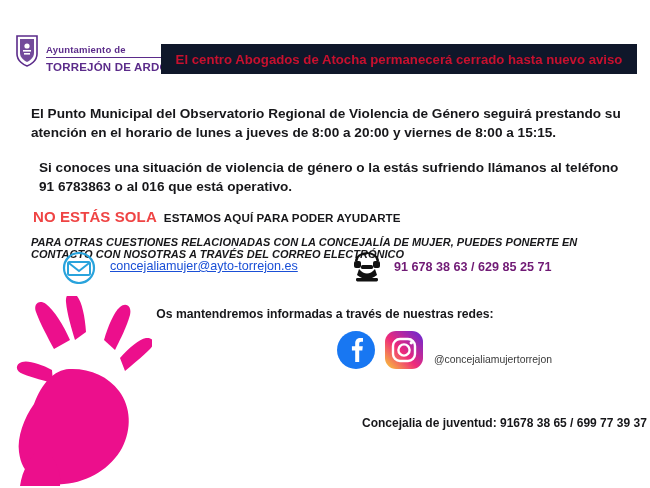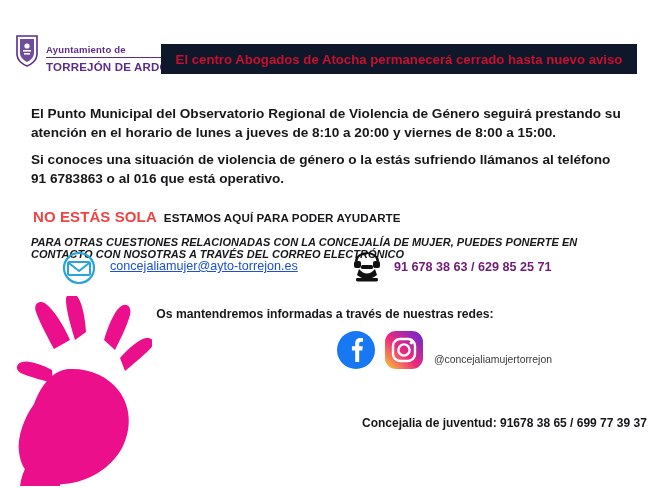--- a/index.html
+++ b/index.html
@@ -92,21 +92,21 @@
   .para {
     position: absolute;
     left: 31px;
     width: 592px;
     font-size: 13.6px;
     font-weight: bold;
     color: #17171a;
     line-height: 1.42;
   }
   #p1 { top: 104px; }
-  #p2 { top: 150px; }
+  #p2 { top: 158px; margin-left: 8px; }
 
   .noestassola-row {
     position: absolute;
     left: 33px;
     top: 208px;
     display: flex;
     align-items: baseline;
     gap: 7px;
   }
   .noestassola {
@@ -254,21 +254,21 @@
       <div class="logo-rule"></div>
       <div class="logo-line2">TORREJÓN DE ARDOZ</div>
     </div>
   </div>
 
   <div class="banner">
     <span class="banner-text">El centro Abogados de Atocha permanecerá cerrado hasta nuevo aviso</span>
   </div>
 </div>
 
-<div class="para" id="p1">El Punto Municipal del Observatorio Regional de Violencia de Género seguirá prestando su atención en el horario de lunes a jueves de 8:10 a 20:00 y viernes de 8:00 a 15:00.</div>
+<div class="para" id="p1">El Punto Municipal del Observatorio Regional de Violencia de Género seguirá prestando su atención en el horario de lunes a jueves de 8:00 a 20:00 y viernes de 8:00 a 15:15.</div>
 <div class="para" id="p2">Si conoces una situación de violencia de género o la estás sufriendo llámanos al teléfono 91 6783863 o al 016 que está operativo.</div>
 
 <div class="noestassola-row">
   <span class="noestassola">NO ESTÁS SOLA</span>
   <span class="ayudarte">ESTAMOS AQUÍ PARA PODER AYUDARTE</span>
 </div>
 
 <div class="smallnote">PARA OTRAS CUESTIONES RELACIONADAS CON LA CONCEJALÍA DE MUJER, PUEDES PONERTE EN CONTACTO CON NOSOTRAS A TRAVÉS DEL CORREO ELECTRÓNICO</div>
 
 <div class="contact-row">

